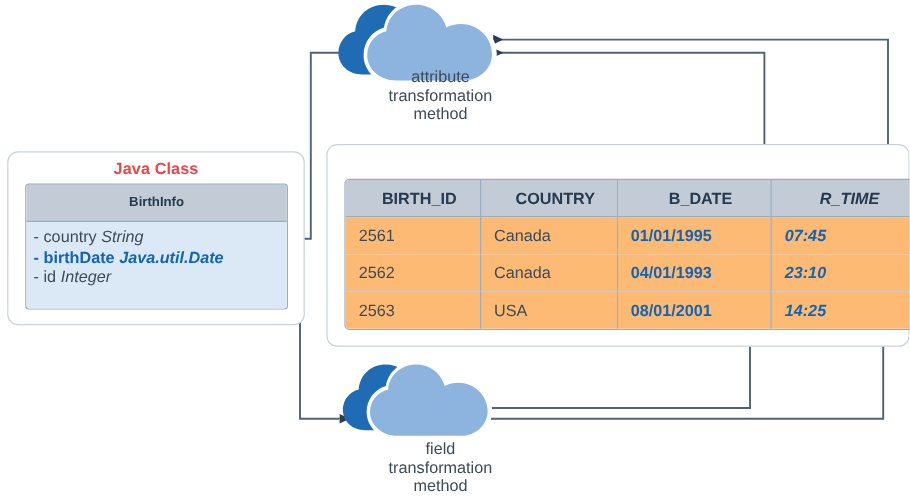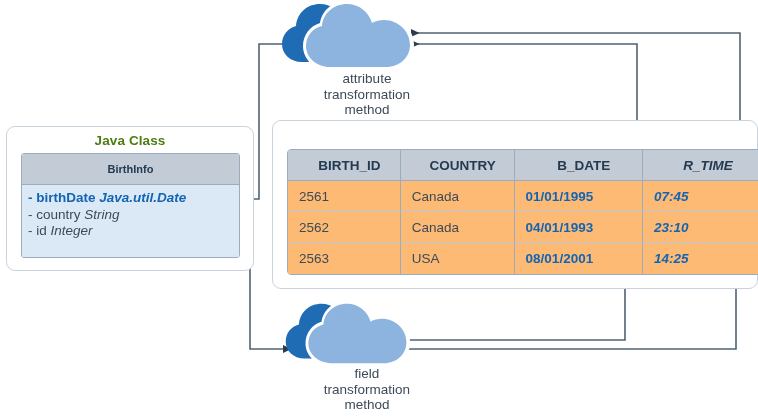--- a/index.html
+++ b/index.html
@@ -11,21 +11,21 @@
   
   #wires{position:absolute;left:0;top:0;width:758px;height:419px;}
 
   
   .panel{position:absolute;background:#ffffff;border:1px solid #c9d3dd;
          border-radius:9px;box-sizing:border-box;}
   #java-panel{left:6px;top:126px;width:248px;height:145px;}
   #db-panel{left:272px;top:120px;width:486px;height:169px;}
 
   .panel-title{position:absolute;left:0;top:0;width:100%;text-align:center;
-     font-size:13.5px;font-weight:bold;color:#4d7c0f;letter-spacing:.1px;}
+     font-size:13.5px;font-weight:bold;color:#ef4444;letter-spacing:.1px;}
   #java-panel .panel-title{top:6px;}
   #db-panel .panel-title{top:6px;}
 
   
   .uml{position:absolute;left:14px;top:26px;width:219px;height:105px;
        border:1px solid #9bacbe;border-radius:3px;box-sizing:border-box;overflow:hidden;}
   .uml-head{height:30px;background:#c3ccd6;border-bottom:1px solid #9bacbe;
        display:flex;align-items:center;justify-content:center;
        font-size:11px;font-weight:bold;color:#243a50;}
   .uml-body{background:#dbe9f6;height:74px;padding:5px 0 0 6px;box-sizing:border-box;}
@@ -51,21 +51,21 @@
   .rtable .c3{width:116px;font-style:italic;}
   .rtable th.c1,.rtable th.c2,.rtable th.c3{border-left:1px solid #9bacbe;}
   .rtable td.c1,.rtable td.c2,.rtable td.c3{border-left:1px solid #9bacbe;}
 
   
   .cloudgrp{position:absolute;}
   #cloud-top{left:272px;top:0px;width:190px;height:118px;}
   #cloud-bottom{left:272px;top:300px;width:190px;height:119px;}
   .cloud-cap{position:absolute;left:0;width:190px;text-align:center;
      font-size:13.5px;color:#3d4a57;line-height:15.5px;}
-  #cloud-top .cloud-cap{top:71px;}
+  #cloud-top .cloud-cap{top:56px;}
   #cloud-bottom .cloud-cap{top:66px;}
   .cloud-svg{position:absolute;left:0;top:0;}
 </style>
 </head>
 <body>
 
 <div class="stage">
 
   <svg id="wires" viewBox="0 0 758 419" width="758" height="419">
     <defs>
@@ -92,30 +92,30 @@
     </g>
   </svg>
 
   <div class="panel" id="java-panel">
     <div class="panel-title">Java Class</div>
 
     <div class="uml">
       <div class="uml-head">BirthInfo</div>
       <div class="uml-body">
 
+        <div class="attr">
+          <span>-</span>
+          <span>country</span>
+          <span class="ty">String</span>
+        </div>
+
         <div class="attr hi">
           <span>-</span>
           <span>birthDate</span>
           <span class="ty">Java.util.Date</span>
-        </div>
-
-        <div class="attr">
-          <span>-</span>
-          <span>country</span>
-          <span class="ty">String</span>
         </div>
 
         <div class="attr">
           <span>-</span>
           <span>id</span>
           <span class="ty">Integer</span>
         </div>
 
       </div>
     </div>

